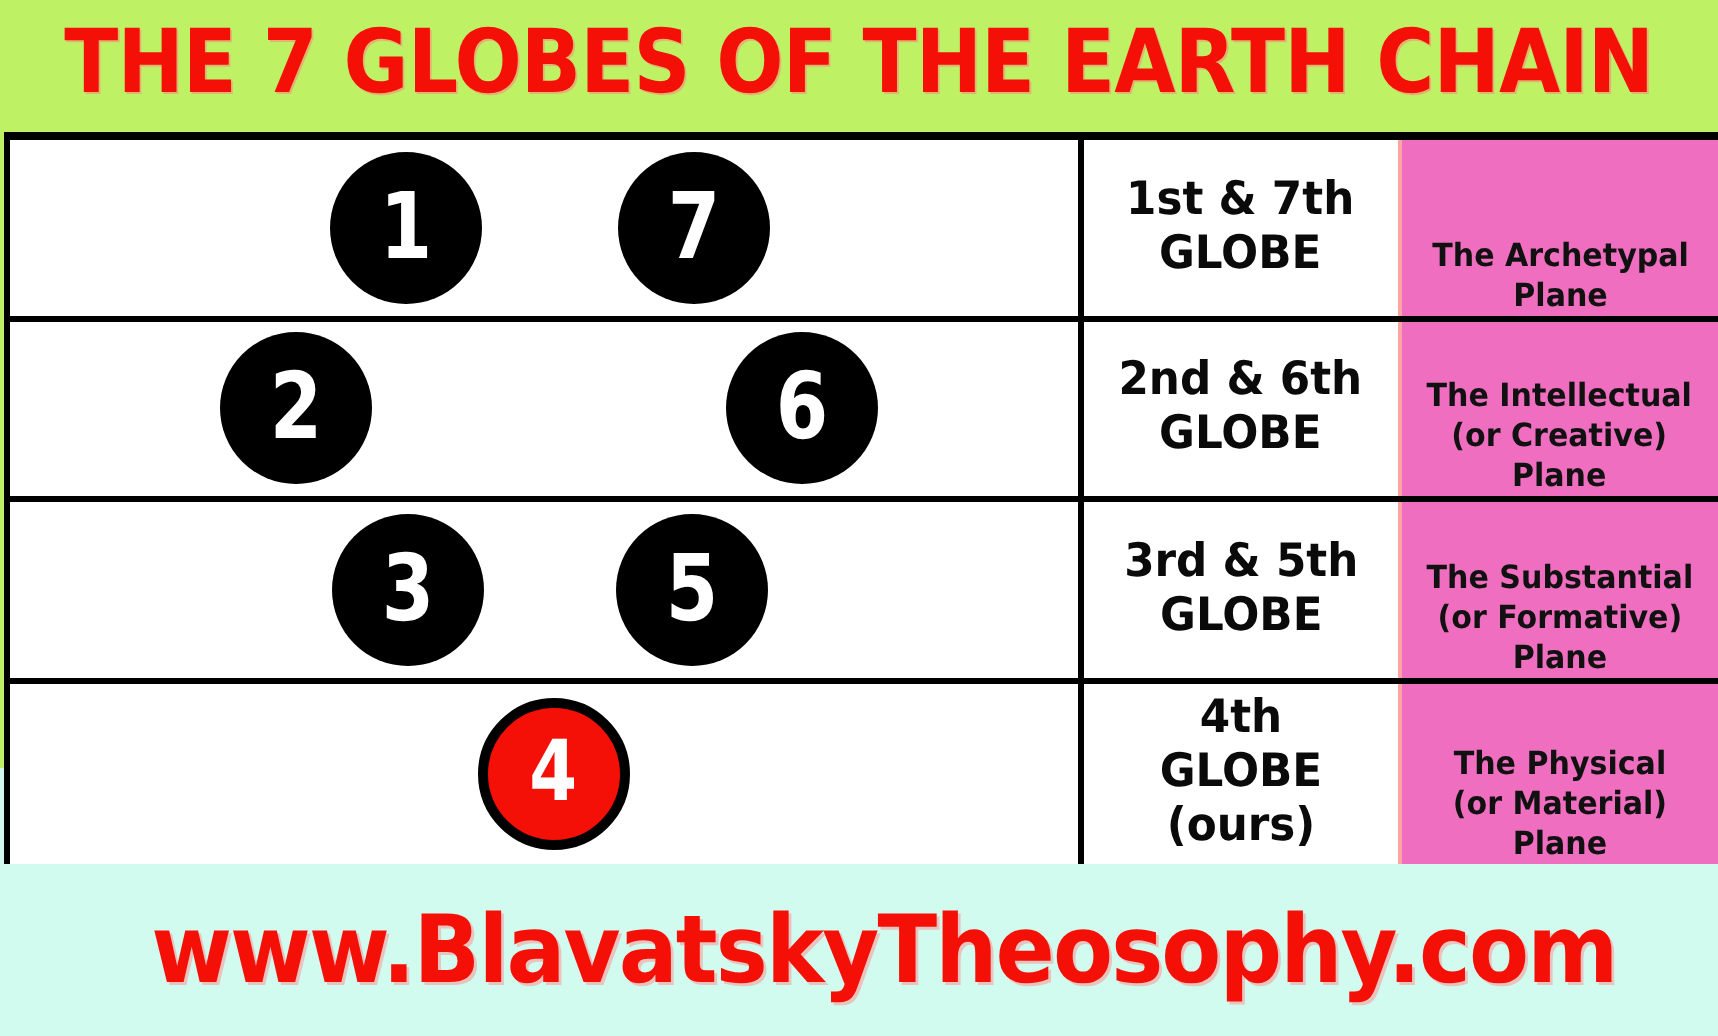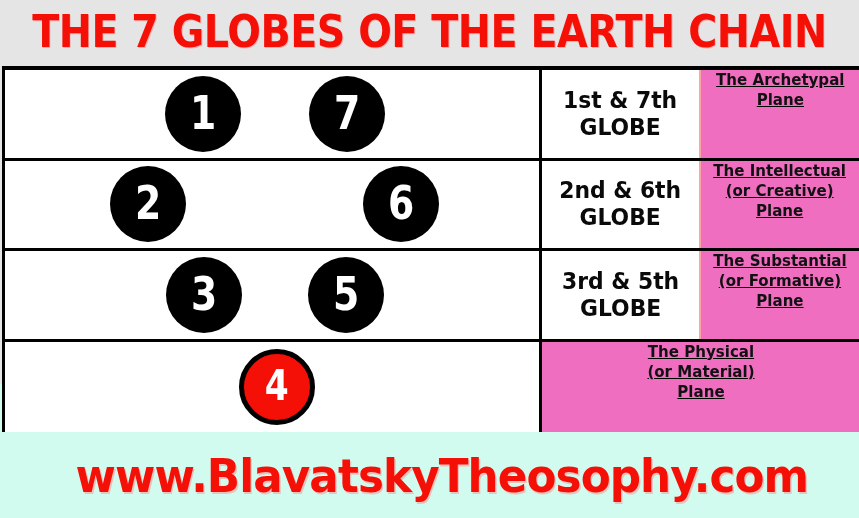--- a/index.html
+++ b/index.html
@@ -10,21 +10,21 @@
     width: 859px;
     height: 518px;
     overflow: hidden;
     background: #d2fbf0;
     font-family: "Liberation Sans", sans-serif;
   }
   #infographic {
     position: relative;
     width: 859px;
     height: 384px;
-    background: #e5e5e5;
+    background: #bef264;
     box-sizing: border-box;
   }
 
   
   .title-bar {
     position: absolute;
     left: 0;
     top: 0;
     width: 859px;
     height: 64px;
@@ -132,23 +132,22 @@
     transform: scaleX(0.95);
     white-space: pre-line;
   }
 
   
   .plane-cell {
     flex: 1 1 auto;
     box-sizing: border-box;
     background: #f06ec0;
     display: flex;
-    align-items: flex-start;
-    justify-content: center;
-    text-decoration: underline;
+    align-items: flex-end;
+    justify-content: center;
   }
   .plane-text {
     font-family: "DejaVu Sans", sans-serif;
     font-weight: bold;
     font-size: 16px;
     line-height: 20px;
     color: #111111;
     text-align: center;
     transform: scaleX(0.94);
     white-space: pre-line;
@@ -248,20 +247,24 @@
 Plane</div>
       </div>
     </div>
 
     <div class="chain-row">
       <div class="globes-cell">
         <div class="globe ours" style="left:234px;">
           <span class="glyph">4</span>
         </div>
       </div>
+      <div class="label-cell">
+        <div class="label-text">4th
+GLOBE (ours)</div>
+      </div>
       <div class="plane-cell">
         <div class="plane-text">The Physical
 (or Material)
 Plane</div>
       </div>
     </div>
 
   </div>
 
   <div class="footer-bar">

